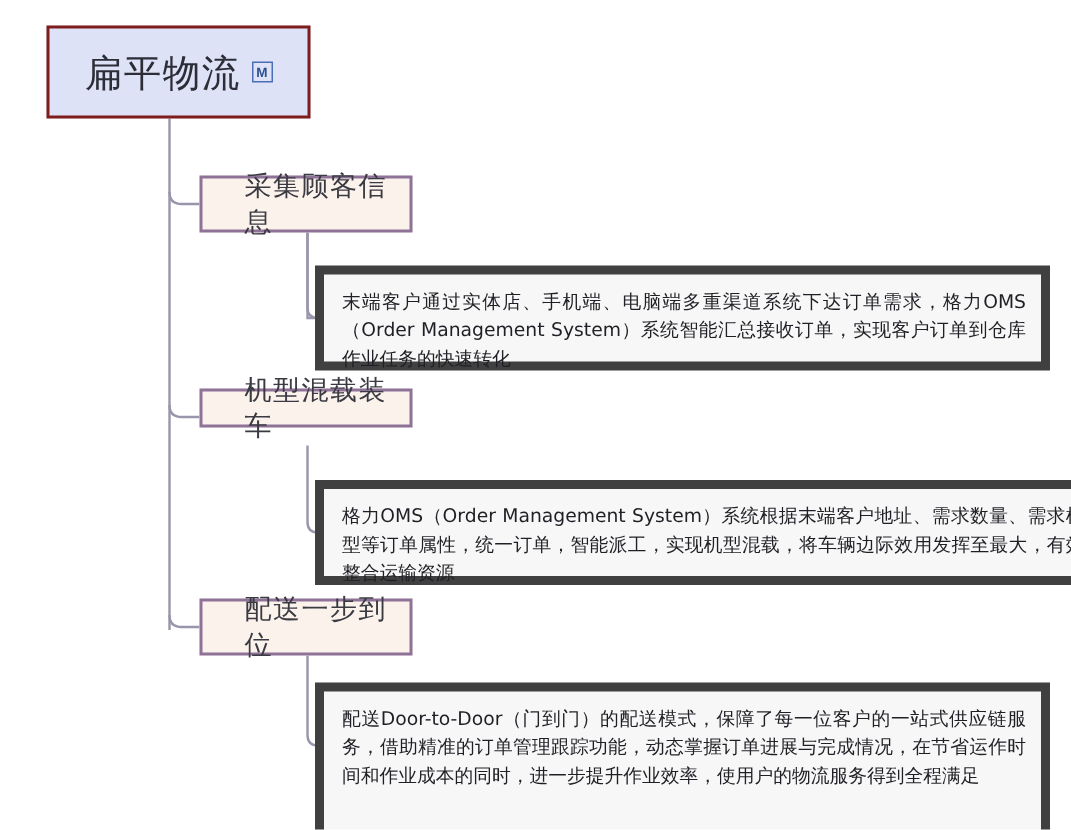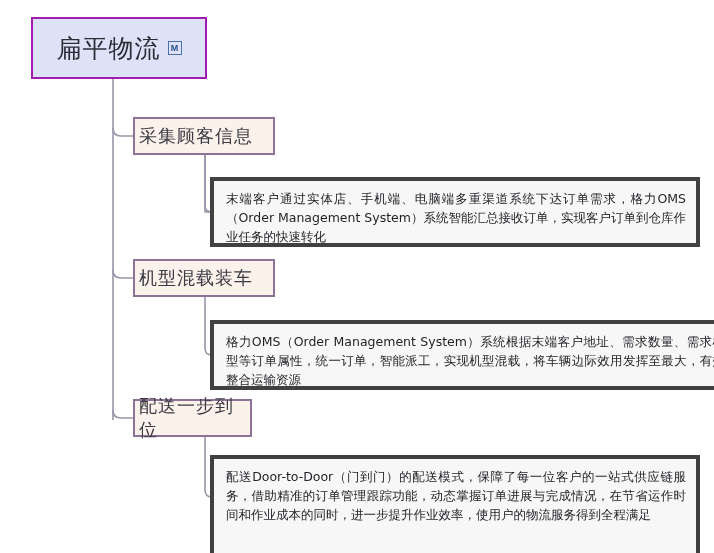--- a/index.html
+++ b/index.html
@@ -28,21 +28,21 @@
 
   
   .root-node {
     position: absolute;
     left: 31px;
     top: 17px;
     width: 176px;
     height: 62px;
     box-sizing: border-box;
     background: #dde2f6;
-    border: 2px solid #a21caf;
+    border: 2px solid #7f1d1d;
     display: flex;
     align-items: center;
     justify-content: center;
   }
   .root-title {
     font-size: 25px;
     color: #2d2d38;
     letter-spacing: 1px;
     font-family: "DejaVu Sans", "Liberation Sans", sans-serif;
   }
@@ -63,35 +63,35 @@
   }
 
   
   .topic-node {
     position: absolute;
     box-sizing: border-box;
     background: #fbf2ec;
     border: 2px solid #8e7297;
     display: flex;
     align-items: center;
-    padding-left: 4px;
+    padding-left: 28px;
   }
   .topic-label {
     font-size: 18px;
     color: #3a3a42;
     letter-spacing: 1px;
     font-family: "DejaVu Sans", "Liberation Sans", sans-serif;
   }
 
   
   .detail-node {
     position: absolute;
     box-sizing: border-box;
     background: #f7f7f7;
-    border: 4px solid #404040;
+    border: 6px solid #404040;
     padding: 8px 10px 6px 12px;
   }
   .detail-text {
     font-size: 12.5px;
     line-height: 19px;
     color: #1f1f25;
     text-align: justify;
     font-family: "DejaVu Sans", "Liberation Sans", sans-serif;
     white-space: normal;
   }
@@ -124,27 +124,27 @@
     <span class="root-badge">M</span>
   </div>
 
   <div class="topic-node" style="left:133px; top:117px; width:142px; height:38px;">
     <span class="topic-label">采集顾客信息</span>
   </div>
   <div class="detail-node" style="left:210px; top:177px; width:490px; height:70px;">
     <div class="detail-text">末端客户通过实体店、手机端、电脑端多重渠道系统下达订单需求，格力OMS（Order Management System）系统智能汇总接收订单，实现客户订单到仓库作业任务的快速转化</div>
   </div>
 
-  <div class="topic-node" style="left:133px; top:259px; width:142px; height:38px;">
+  <div class="topic-node" style="left:133px; top:259px; width:142px; height:26px;">
     <span class="topic-label">机型混载装车</span>
   </div>
   <div class="detail-node" style="left:210px; top:320px; width:529px; height:70px;">
     <div class="detail-text">格力OMS（Order Management System）系统根据末端客户地址、需求数量、需求机型等订单属性，统一订单，智能派工，实现机型混载，将车辆边际效用发挥至最大，有效整合运输资源</div>
   </div>
 
-  <div class="topic-node" style="left:133px; top:399px; width:119px; height:38px;">
+  <div class="topic-node" style="left:133px; top:399px; width:142px; height:38px;">
     <span class="topic-label">配送一步到位</span>
   </div>
   <div class="detail-node" style="left:210px; top:455px; width:490px; height:112px;">
     <div class="detail-text">配送Door-to-Door（门到门）的配送模式，保障了每一位客户的一站式供应链服务，借助精准的订单管理跟踪功能，动态掌握订单进展与完成情况，在节省运作时间和作业成本的同时，进一步提升作业效率，使用户的物流服务得到全程满足</div>
   </div>
 
 </div>
 
 </body></html>

